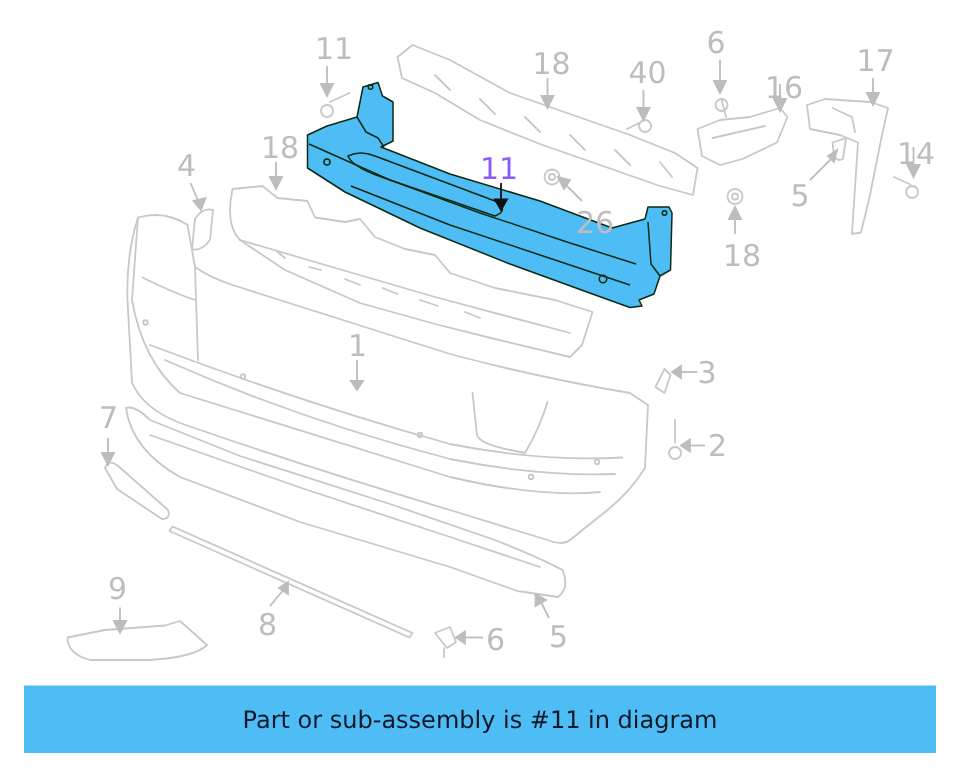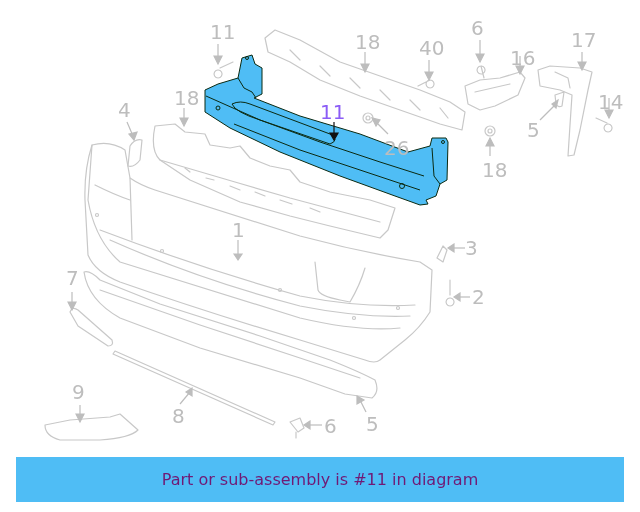--- a/index.html
+++ b/index.html
@@ -2,21 +2,21 @@
 <html><head>
 <meta charset="utf-8">
 <style>
   html, body { margin: 0; padding: 0; background: #ffffff; }
   body { width: 640px; height: 512px; position: relative; overflow: hidden; font-family: "DejaVu Sans", sans-serif; }
   #diagram { position: absolute; left: 0; top: 0; width: 640px; height: 512px; }
   .callout { position: absolute; font-family: "DejaVu Sans", sans-serif; font-size: 20px; color: #bdbdbd; line-height: 1; }
   .callout.active { color: #8b5cf6; }
   #banner { position: absolute; left: 16px; top: 457px; width: 608px; height: 45px; background: #4fbdf5;
             display: flex; flex-direction: column; align-items: center; justify-content: center; }
-  #banner span { font-family: "DejaVu Sans", sans-serif; font-size: 16px; color: #701a75; line-height: 19px; }
+  #banner span { font-family: "DejaVu Sans", sans-serif; font-size: 16px; color: #0f172a; line-height: 19px; }
 </style>
 </head>
 <body>
 
 <svg id="diagram" viewBox="0 0 640 512" xmlns="http://www.w3.org/2000/svg">
   <g fill="none" stroke="#c8c8c8" stroke-width="1.2" stroke-linejoin="round" stroke-linecap="round">
 
     <g>
       <path d="M92 145 Q110 140 125 150 L130 178 Q140 185 155 190 L300 236 Q360 252 420 262 L432 270 L430 312 Q420 328 405 340 L380 360 Q375 364 365 360 L300 340 Q200 310 120 282 Q95 272 88 255 L85 200 Q84 170 92 145 Z"></path>
       <path d="M92 145 L88 200 Q95 240 120 262 L300 318 Q360 332 400 328"></path>

